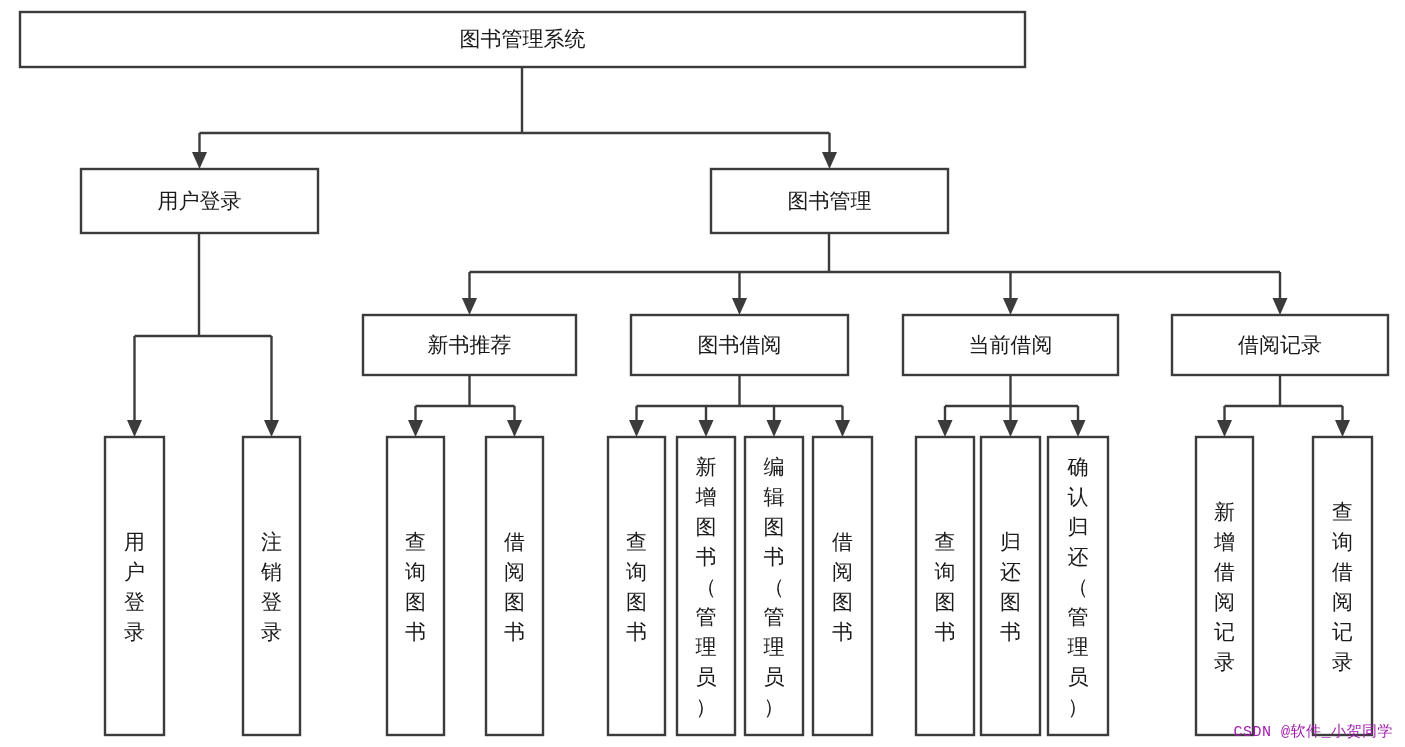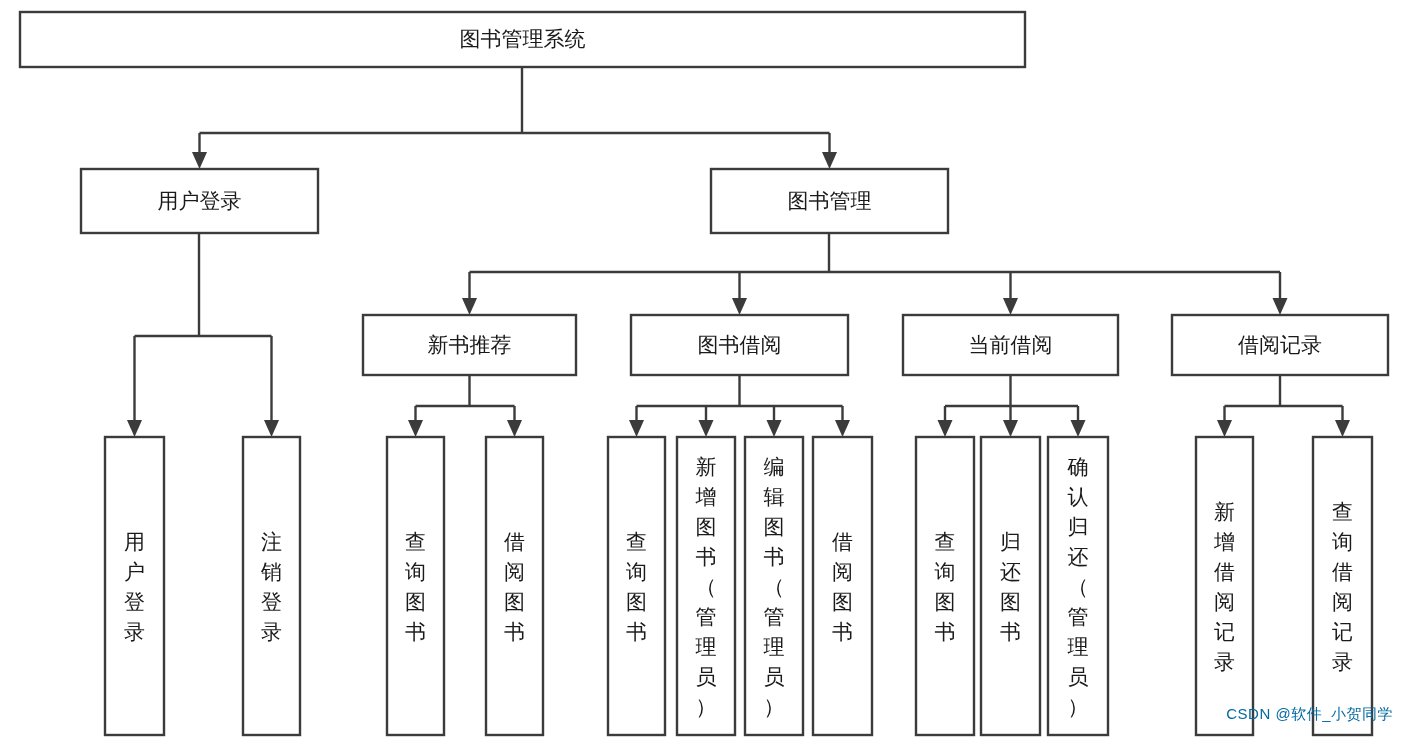--- a/index.html
+++ b/index.html
@@ -52,24 +52,24 @@
   }
   .node-label-vertical {
     fill: #1a1a1a;
     font-family: "Liberation Sans", "DejaVu Sans", sans-serif;
     font-size: 21px;
     text-anchor: middle;
   }
   .watermark-text {
     position: absolute;
     right: 12px;
-    bottom: 23px;
-    font-family: Liberation Sans, sans-serif;
+    bottom: 6px;
+    font-family: Liberation Mono, monospace;
     font-size: 15px;
-    color: #0369a1;
+    color: #a21caf;
     white-space: nowrap;
     letter-spacing: 0.5px;
   }
 </style>
 </head>
 <body>
 
 <div id="diagram-root">
 
   <svg id="chart-svg" viewBox="0 0 1405 747" xmlns="http://www.w3.org/2000/svg">

